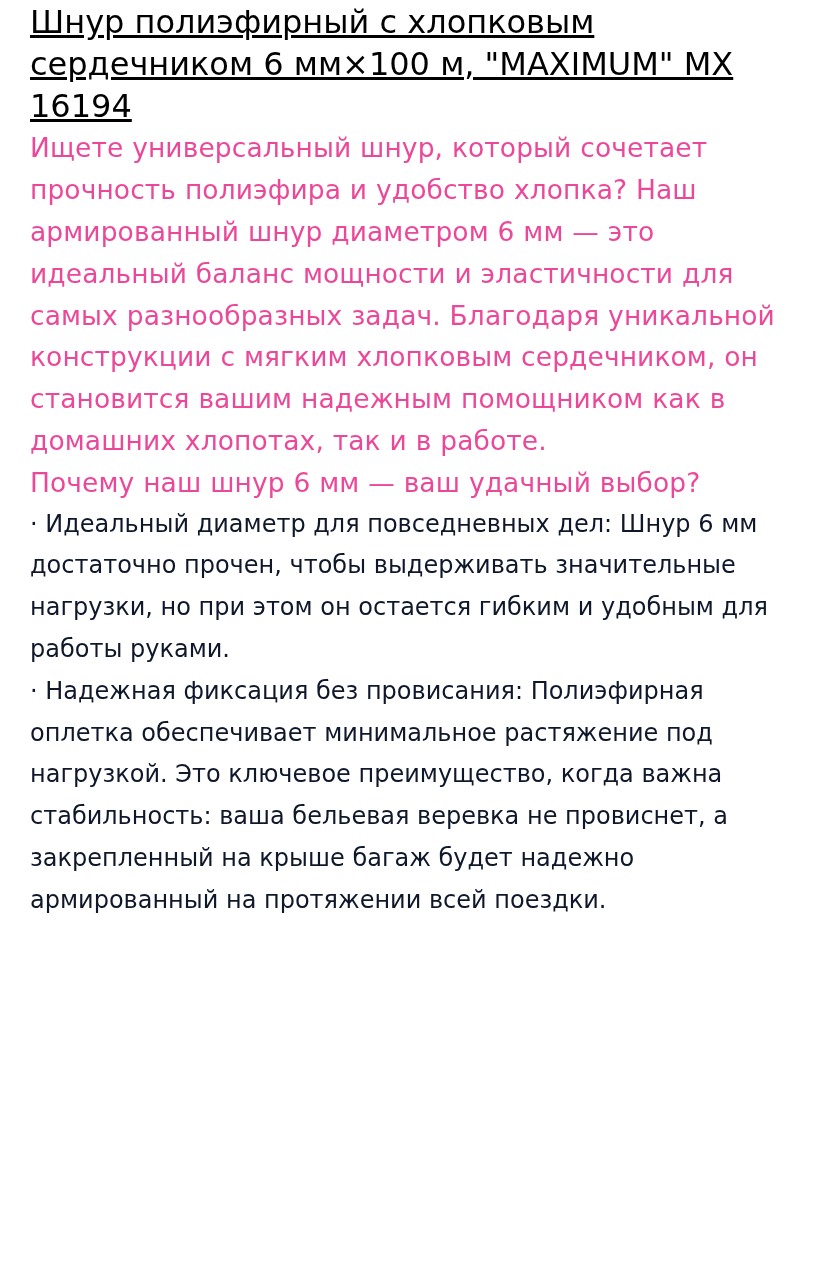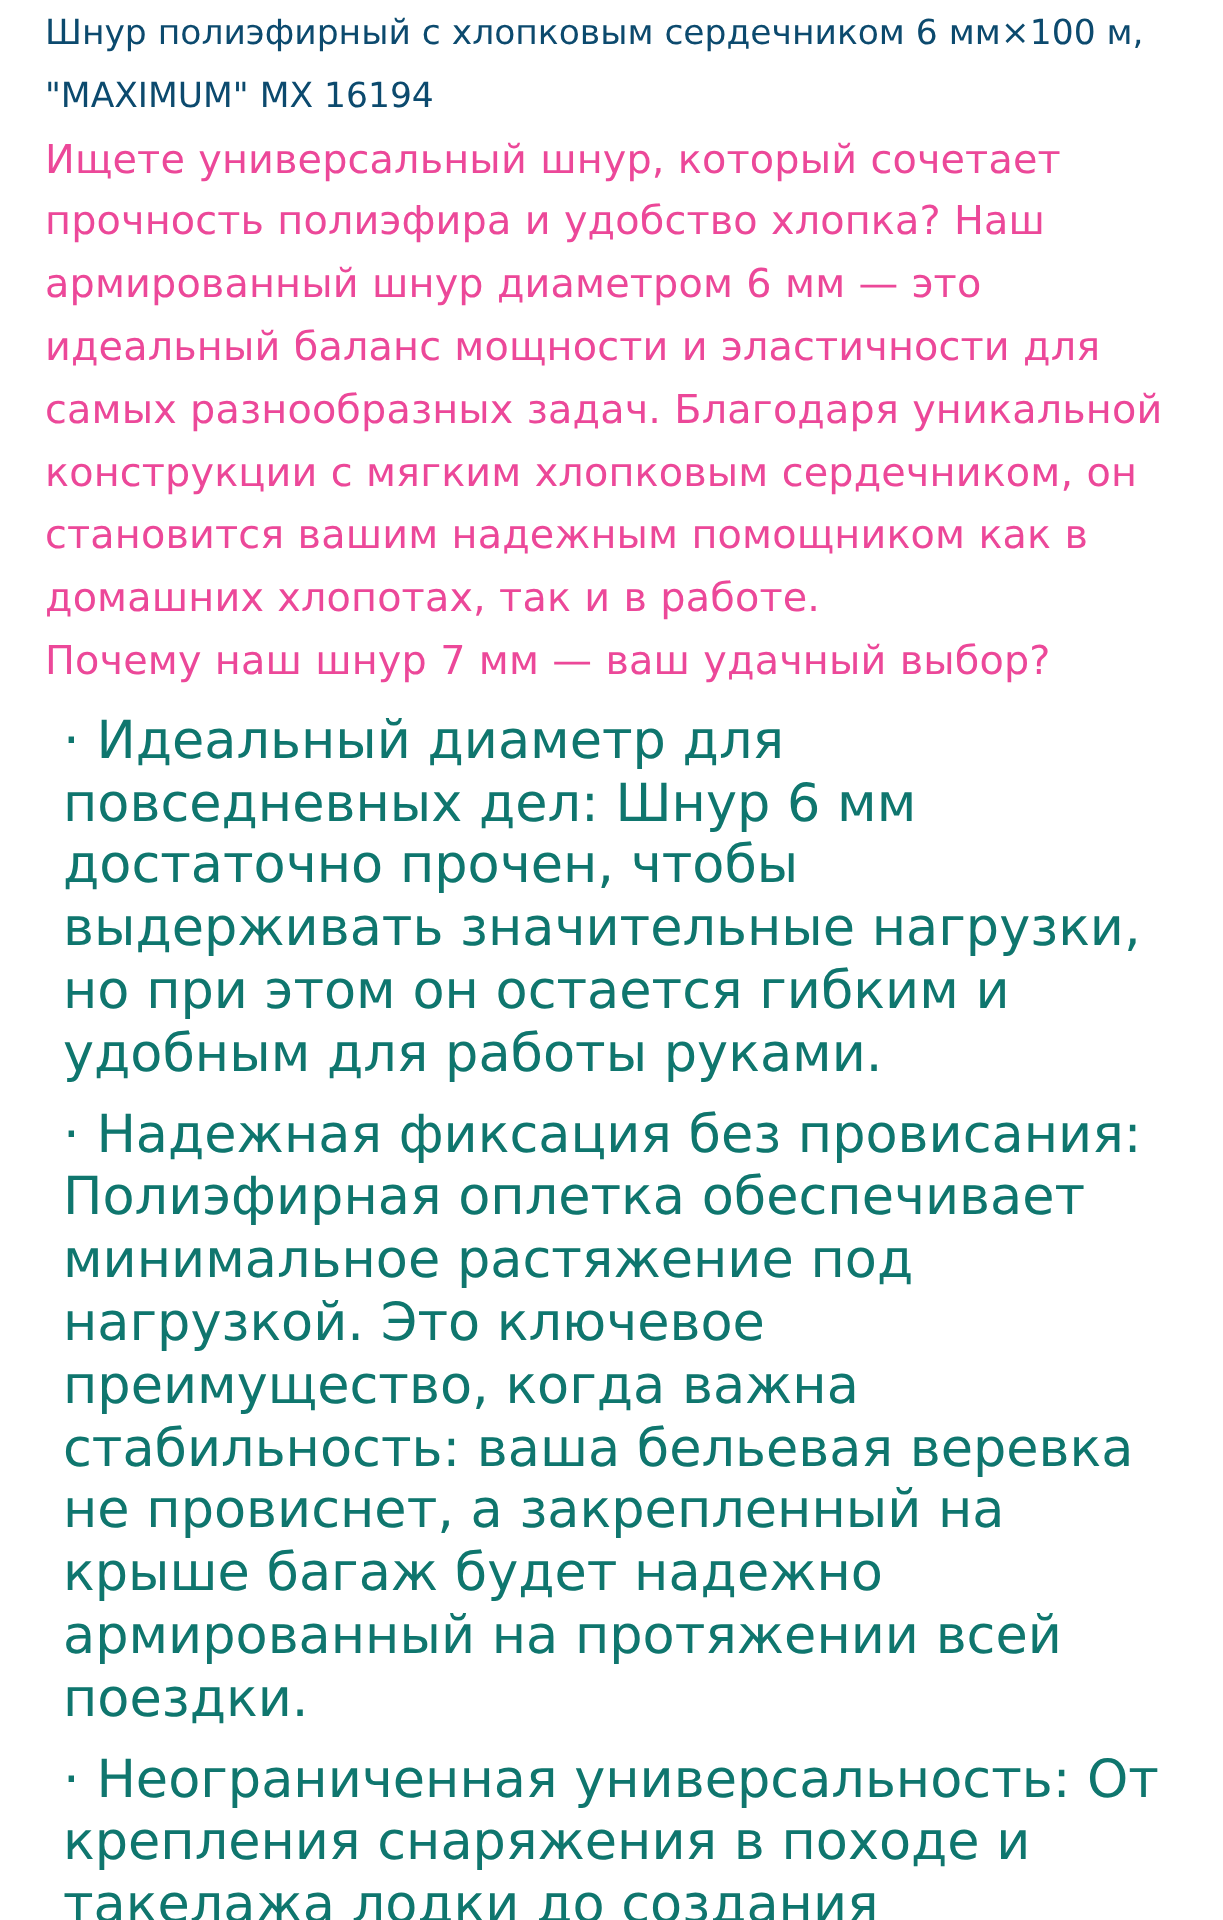--- a/index.html
+++ b/index.html
@@ -25,38 +25,38 @@
   }
   .para {
     font-size: 26.5px;
     line-height: 41.8px;
     letter-spacing: 0.1px;
     color: #ec4899;
     margin: 0;
     word-spacing: 0.3px;
   }
   .title {
-    font-size: 23px;
+    font-size: 32px;
     line-height: 41.8px;
-    color: #0c4a6e;
+    color: #000000;
     margin: 0;
     font-weight: normal;
+    text-decoration: underline;
   }
   .bullet {
-    font-size: 35px;
+    font-size: 24px;
     line-height: 41.8px;
-    color: #0f766e;
-    margin: 12px;
+    color: #0f172a;
+    margin: 0;
   }
 </style>
 </head>
 <body>
 
 <div class="page">
   <div class="doc-body">
     <h1 class="title">Шнур полиэфирный с хлопковым сердечником 6 мм×100 м, "MAXIMUM" MX 16194</h1>
     <p class="para">Ищете универсальный шнур, который сочетает прочность полиэфира и удобство хлопка? Наш армированный шнур диаметром 6 мм — это идеальный баланс мощности и эластичности для самых разнообразных задач. Благодаря уникальной конструкции с мягким хлопковым сердечником, он становится вашим надежным помощником как в домашних хлопотах, так и в работе.</p>
-    <p class="para">Почему наш шнур 7 мм — ваш удачный выбор?</p>
+    <p class="para">Почему наш шнур 6 мм — ваш удачный выбор?</p>
     <p class="bullet">· Идеальный диаметр для повседневных дел: Шнур 6 мм достаточно прочен, чтобы выдерживать значительные нагрузки, но при этом он остается гибким и удобным для работы руками.</p>
     <p class="bullet">· Надежная фиксация без провисания: Полиэфирная оплетка обеспечивает минимальное растяжение под нагрузкой. Это ключевое преимущество, когда важна стабильность: ваша бельевая веревка не провиснет, а закрепленный на крыше багаж будет надежно армированный на протяжении всей поездки.</p>
-    <p class="bullet">· Неограниченная универсальность: От крепления снаряжения в походе и такелажа лодки до создания стильного акцента в интерьере — этот шнур справится с любым вызовом. Он легко разматывается из бухты, режется и не распускается по концам.</p>
   </div>
 </div>
 
 </body></html>

